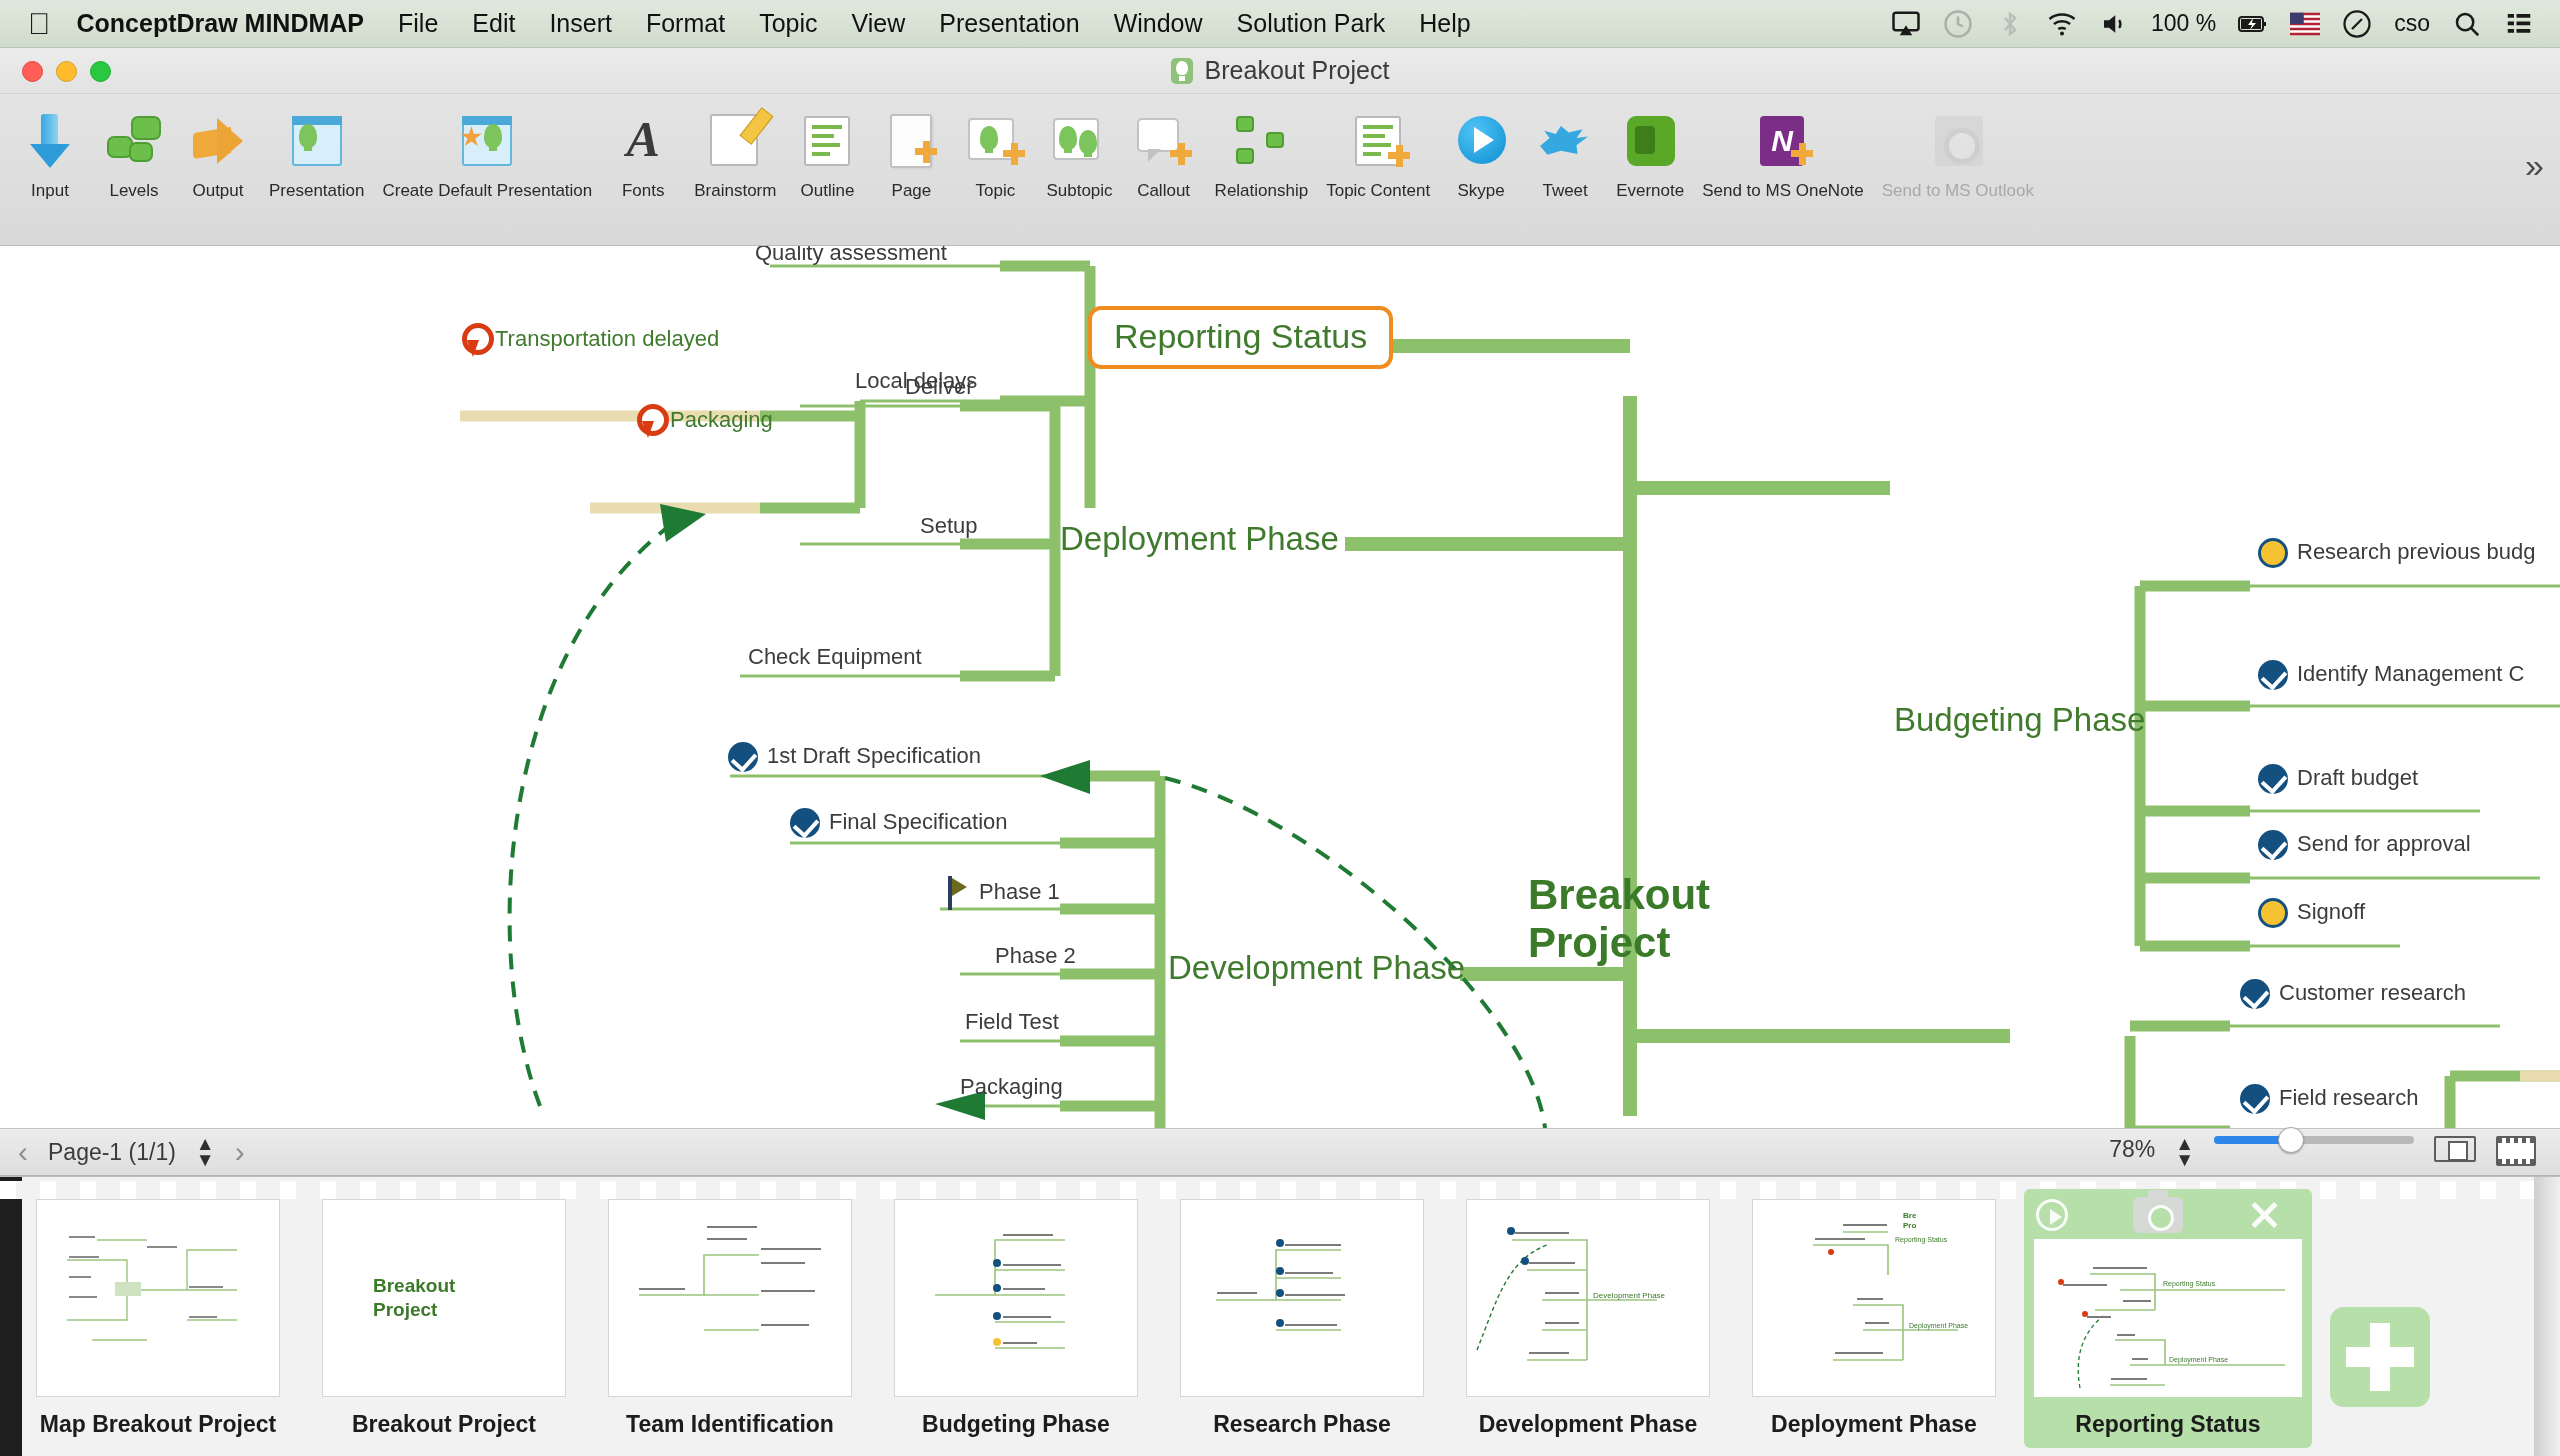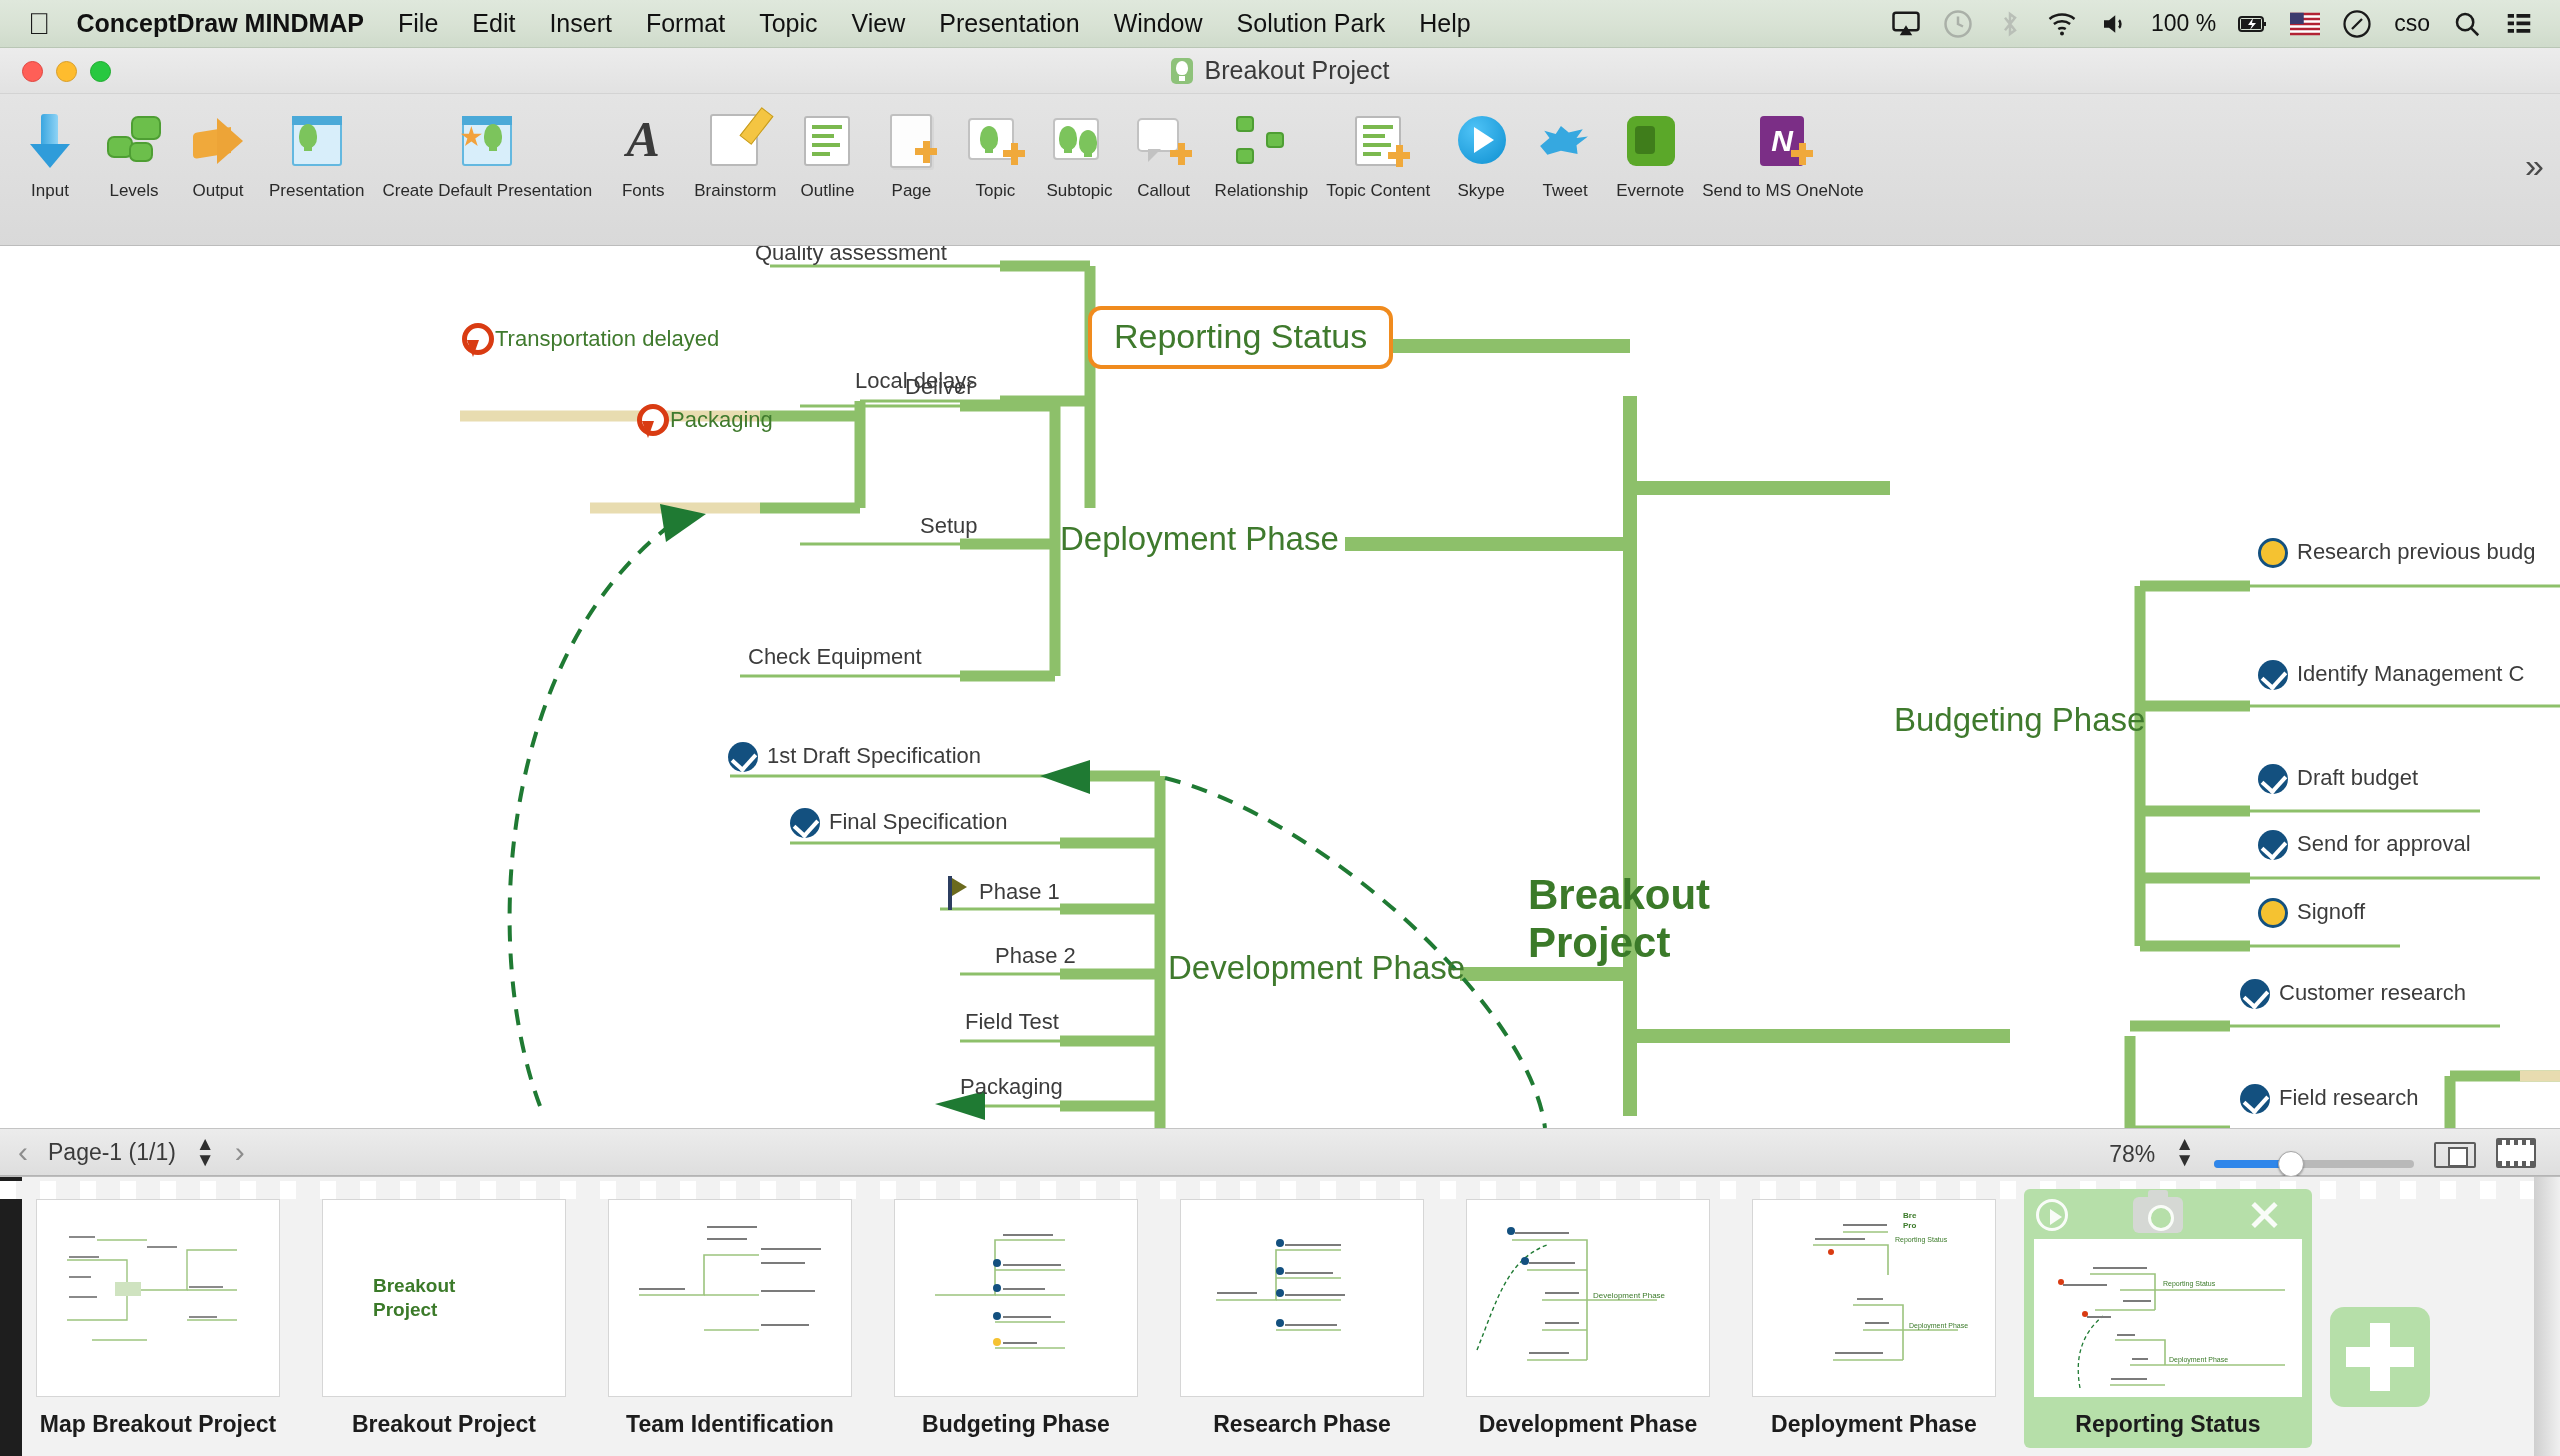--- a/index.html
+++ b/index.html
@@ -177,21 +177,21 @@
     position:absolute; left:0; top:1080px; width:2560px; height:48px;
     background: linear-gradient(to bottom,#ececec,#dedede);
     border-top:1px solid #c4c4c4; border-bottom:1px solid #b4b4b4;
     display:flex; align-items:center;
   }
   .pgnav { display:flex; align-items:center; gap:20px; padding-left:18px; }
   .pgnav .arw { font-size:30px; color:#8d8d8d; }
   .pgnav .pglbl { font-size:23px; color:#3a3a3a; }
   .stepper { font-size:19px; color:#2f2f2f; line-height:.82; display:flex; flex-direction:column; }
   #statusbar .sp { flex:1 1 auto; }
-  .zoombox { display:flex; align-items:flex-end; gap:20px; padding-right:24px; }
+  .zoombox { display:flex; align-items:flex-start; gap:20px; padding-right:24px; }
   .zoombox .zval { font-size:23px; color:#3a3a3a; }
   .zslider { width:200px; height:8px; background:#b9b9b9; border-radius:4px; position:relative; }
   .zslider .fill { position:absolute; left:0; top:0; height:8px; width:78px; background:#2f86ea; border-radius:4px; }
   .zslider .knob { position:absolute; left:64px; top:-9px; width:26px; height:26px; border-radius:50%; background:#fff; border:1px solid #a6a6a6; box-shadow:0 1px 2px rgba(0,0,0,.3); }
   .viewbtn { width:42px; height:26px; border:2px solid #5d5d5d; border-radius:2px; position:relative; }
   .viewbtn:after{content:"";position:absolute;left:12px;top:3px;width:16px;height:16px;border:2px solid #5d5d5d;background:#fff;}
   .filmbtn { width:40px; height:30px; border:2px solid #5d5d5d; border-radius:2px; background:repeating-linear-gradient(to right,#5d5d5d 0 4px,transparent 4px 8px) top/100% 5px no-repeat, repeating-linear-gradient(to right,#5d5d5d 0 4px,transparent 4px 8px) bottom/100% 5px no-repeat, #fff; }
 
   
   #filmstrip {
@@ -474,20 +474,26 @@
     </div>
 
     <div class="tbtn">
       <span class="glyph">
           <i class="ic-onenote">N</i>
           <i class="ic-plus" style="right:2px;bottom:8px;"></i>
         </span>
       <span class="lbl">Send to MS OneNote</span>
     </div>
 
+    <div class="tbtn dim">
+      <span class="glyph">
+          <i class="ic-outlook"></i>
+        </span>
+      <span class="lbl">Send to MS Outlook</span>
+    </div>
 
     <span class="chev-more">»</span>
   </div>
 
   <div id="canvas">
 
     <svg id="mapsvg" width="2560" height="882">
       <g stroke="#8dc06a" fill="none" stroke-linecap="butt">
 
         <path d="M1630 150 V 870" stroke-width="14"></path>

